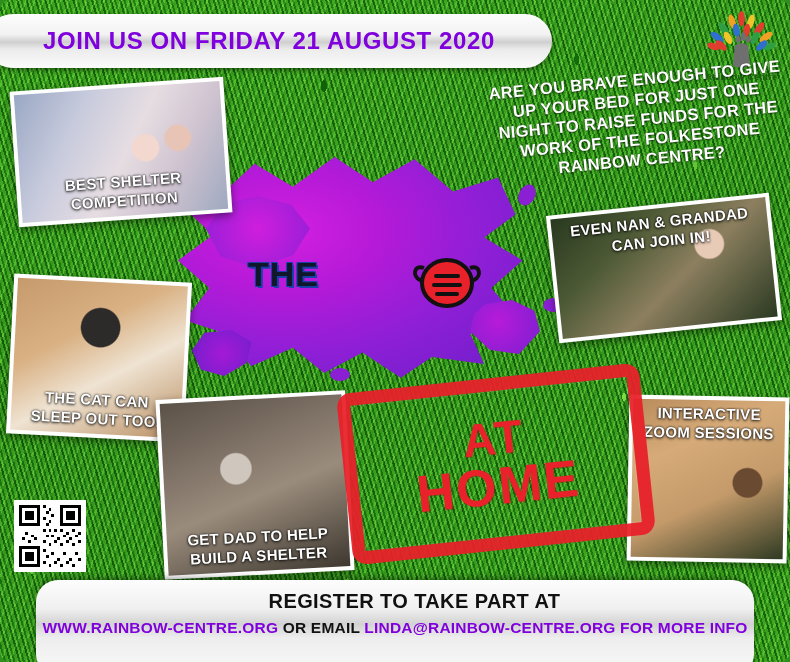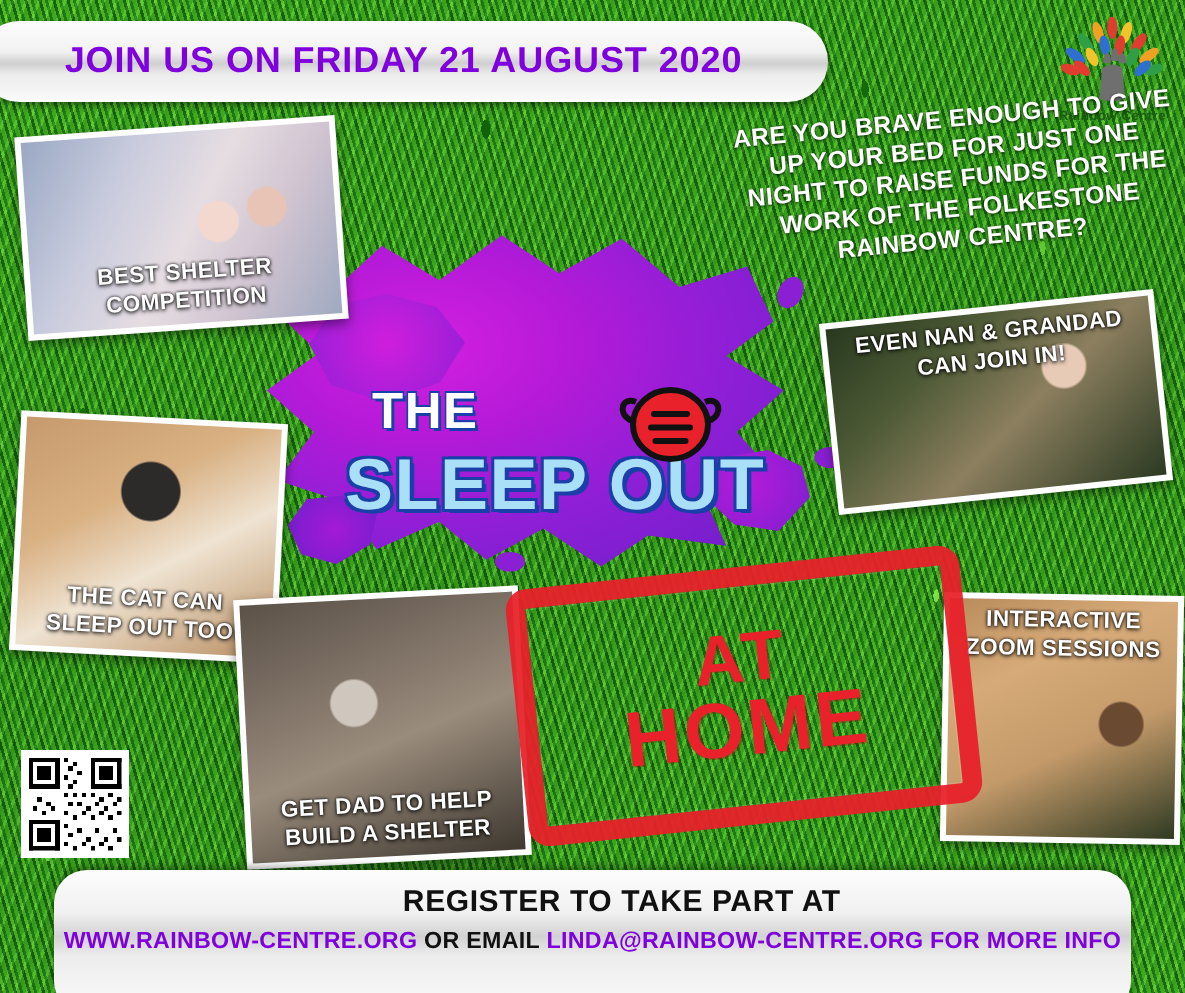--- a/index.html
+++ b/index.html
@@ -1,21 +1,21 @@
 <!DOCTYPE html>
 <html><head>
 <meta charset="utf-8">
 <style>
   html,body{margin:0;padding:0;}
   body{
     width:790px;height:662px;overflow:hidden;position:relative;
     font-family:"Liberation Sans", sans-serif;
     background:#2f8f1d;
   }
-  .poster{position:absolute;inset:0;overflow:hidden;}
+  .poster{position:absolute;inset:0;overflow:hidden;border-radius:11px;}
 
   
   .grass{
     position:absolute;inset:0;
     background-color:#37a019;
     background-image:
       radial-gradient(ellipse 4px 9px at 12% 8%, #0f5c09 0 60%, transparent 62%),
       radial-gradient(ellipse 3px 8px at 26% 22%, #6fd13a 0 60%, transparent 62%),
       radial-gradient(ellipse 5px 10px at 41% 13%, #10610a 0 60%, transparent 62%),
       radial-gradient(ellipse 3px 7px at 58% 30%, #7ddf45 0 60%, transparent 62%),
@@ -91,21 +91,21 @@
     position:absolute;left:192px;top:330px;width:62px;height:46px;
     background:radial-gradient(circle at 50% 50%,#a41ad6,#6f1ecb);
     clip-path:polygon(20% 6%,64% 0%,96% 26%,88% 72%,52% 100%,14% 86%,0% 44%);
   }
   .drip{position:absolute;background:#8a1fd4;border-radius:50%;}
 
   
   .logotype{position:absolute;left:228px;top:200px;width:300px;height:160px;}
   .lt-the{
     position:absolute;left:20px;top:55px;font-size:34px;font-weight:bold;
-    color:#ffffff;letter-spacing:1px;
+    color:#0f172a;letter-spacing:1px;
     text-shadow:2px 2px 0 #1b3fa8,-1px -1px 0 #1b3fa8,1px -1px 0 #1b3fa8,-1px 1px 0 #1b3fa8;
   }
   .lt-big{
     position:absolute;left:82px;top:14px;font-size:74px;font-weight:bold;
     color:#ffffff;letter-spacing:-1px;line-height:74px;
     text-shadow:3px 3px 0 #2a2a6e,-2px -2px 0 #2a2a6e,2px -2px 0 #2a2a6e,-2px 2px 0 #2a2a6e;
   }
   .lt-sleep{
     position:absolute;left:2px;top:96px;font-size:48px;font-weight:bold;
     color:#a9e0f7;letter-spacing:1px;white-space:nowrap;
@@ -238,21 +238,20 @@
         <path d="M40 44 q8-6 16 0 l2 24 q-10 4 -20 0 z" fill="#6f6f6f"></path>
       </g>
     </svg>
     <div class="logo-label">Rainbow Centre</div>
   </div>
 
   <div class="question">ARE YOU BRAVE ENOUGH TO GIVE UP YOUR BED FOR JUST ONE NIGHT TO RAISE FUNDS FOR THE WORK OF THE FOLKESTONE RAINBOW CENTRE?</div>
 
   <div class="logotype">
     <span class="lt-the">THE</span>
-    <span class="lt-sleep">SLEEP OUT</span>
     <svg class="mask" viewBox="0 0 74 60">
       <path d="M14 16 C4 12 2 24 10 28 L20 30" stroke="#111" stroke-width="4" fill="none"></path>
       <path d="M60 16 C70 12 72 24 64 28 L54 30" stroke="#111" stroke-width="4" fill="none"></path>
       <ellipse cx="37" cy="31" rx="25" ry="23" fill="#e8212a" stroke="#111" stroke-width="4"></ellipse>
       <rect x="24" y="22" width="26" height="4" rx="2" fill="#111"></rect>
       <rect x="22" y="31" width="30" height="4" rx="2" fill="#111"></rect>
       <rect x="25" y="40" width="24" height="4" rx="2" fill="#111"></rect>
     </svg>
   </div>
 

